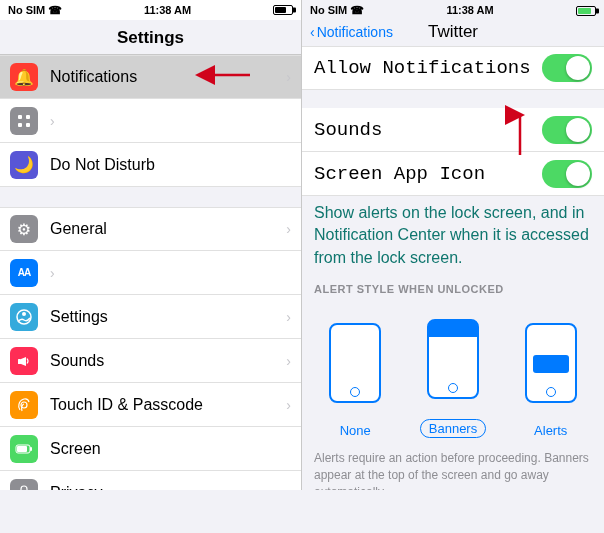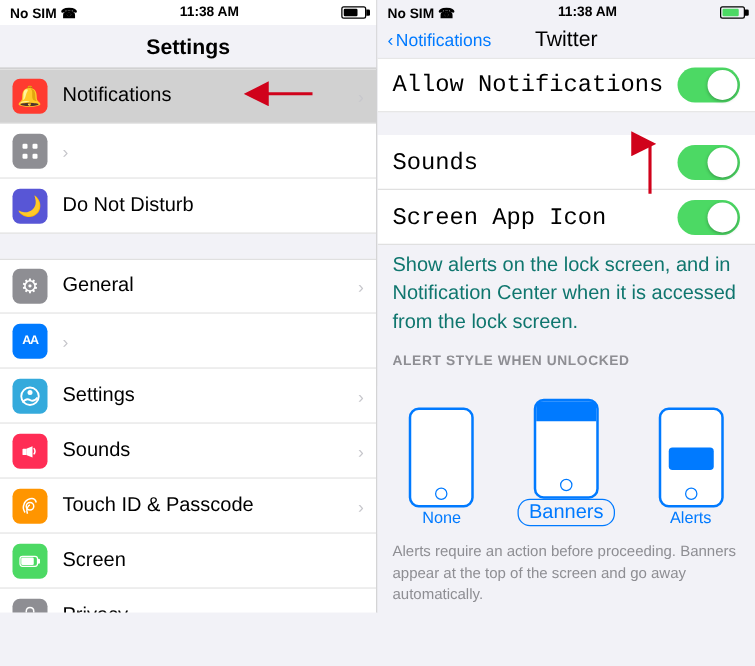--- a/index.html
+++ b/index.html
@@ -197,21 +197,21 @@
       background: #f2f2f7;
       display: flex;
       justify-content: space-around;
       align-items: flex-end;
       padding: 10px 8px 6px;
     }
     .alert-option {
       display: flex;
       flex-direction: column;
       align-items: center;
-      gap: 0;
+      gap: 20px;
       justify-content: space-between;
     }
     .phone-mockup {
       width: 52px;
       height: 80px;
       border: 2px solid #007aff;
       border-radius: 8px;
       background: #fff;
       position: relative;
       display: flex;
@@ -241,21 +241,21 @@
       position: absolute;
       top: 30px;
       left: 50%;
       transform: translateX(-50%);
     }
     .alert-option-label {
       font-size: 13px;
       color: #007aff;
     }
     .alert-option-label.selected {
-      font-size: 16px;
+      font-size: 13px;
       color: #007aff;
       border: 1px solid #007aff;
       border-radius: 10px;
       padding: 1px 8px;
     }
     .alert-info-text {
       background: #f2f2f7;
       padding: 6px 12px;
       font-size: 12px;
       color: #8e8e93;

